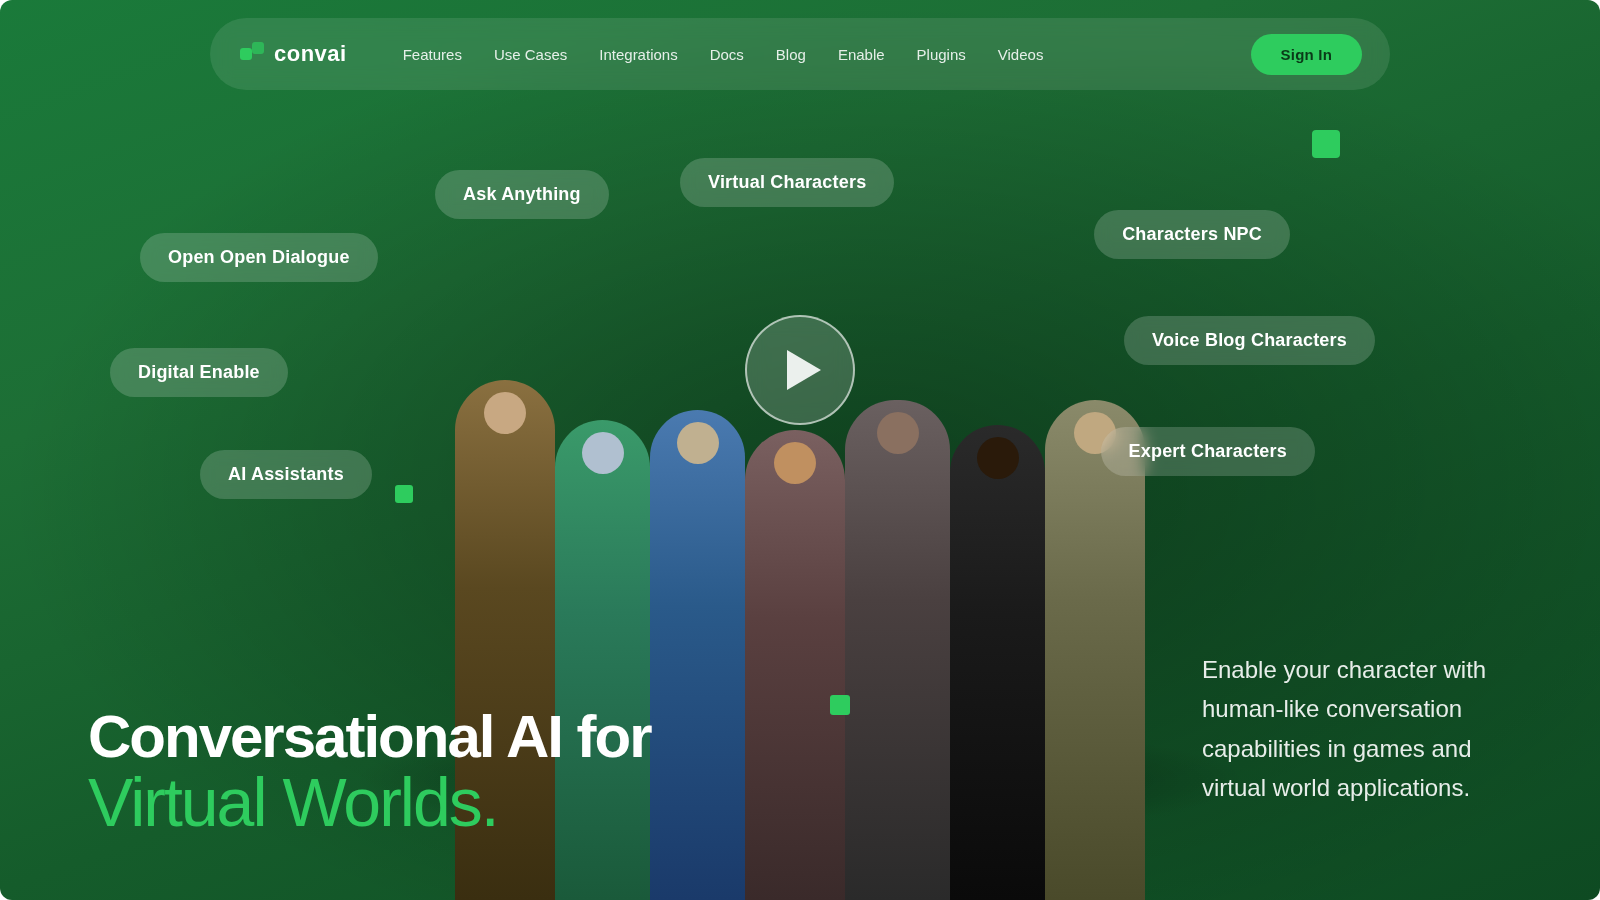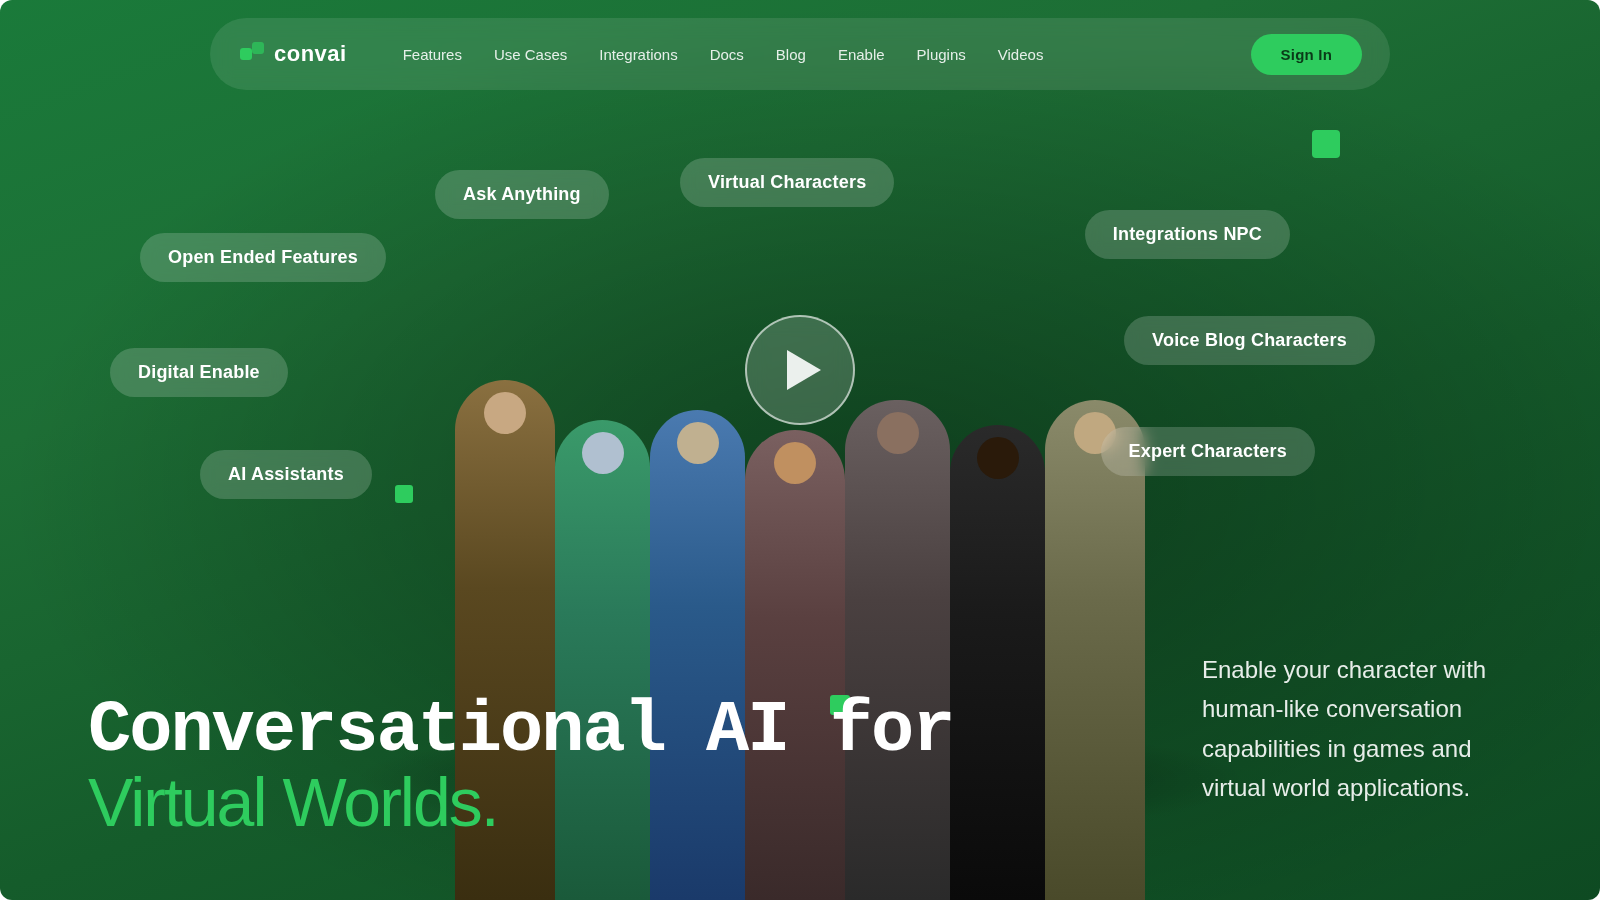--- a/index.html
+++ b/index.html
@@ -282,25 +282,24 @@
     
     .hero-text {
       position: absolute;
       bottom: 62px;
       left: 88px;
       z-index: 8;
     }
 
     .hero-line1 {
       color: #ffffff;
-      font-size: 72px;
+      font-size: 60px;
       font-weight: 800;
       line-height: 1.0;
       letter-spacing: -2px;
-      font-family: Liberation Mono, monospace;
     }
 
     .hero-line2 {
       color: #2ecc5e;
       font-size: 68px;
       font-weight: 400;
       line-height: 1.05;
       letter-spacing: -2px;
     }
 
@@ -347,22 +346,22 @@
     </div>
     <button class="signin-btn">Sign In</button>
   </nav>
 
   <div class="accent-square-tr"></div>
   <div class="accent-square-ml"></div>
   <div class="accent-square-bm"></div>
 
   <div class="floating-tag tag-ask-anything">Ask Anything</div>
   <div class="floating-tag tag-virtual-characters">Virtual Characters</div>
-  <div class="floating-tag tag-intelligent-npc">Integrations NPC</div>
-  <div class="floating-tag tag-open-ended">Open Ended Features</div>
+  <div class="floating-tag tag-intelligent-npc">Characters NPC</div>
+  <div class="floating-tag tag-open-ended">Open Open Dialogue</div>
   <div class="floating-tag tag-digital-humans">Digital Enable</div>
   <div class="floating-tag tag-voice-based">Voice Blog Characters</div>
   <div class="floating-tag tag-ai-assistants">AI Assistants</div>
   <div class="floating-tag tag-expert-characters">Expert Characters</div>
 
   <div class="ground-glow"></div>
 
   <div class="characters-group">
     <div class="character char-1">
       <div class="char-body">

